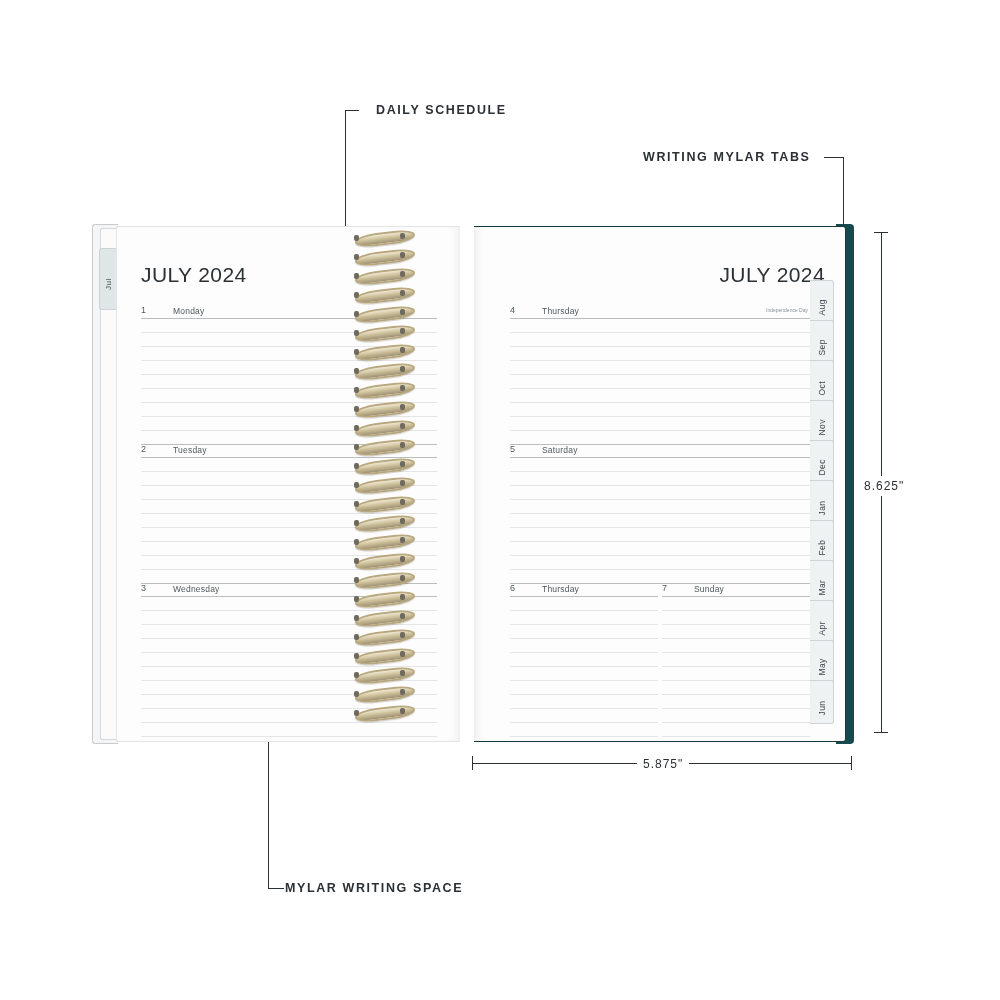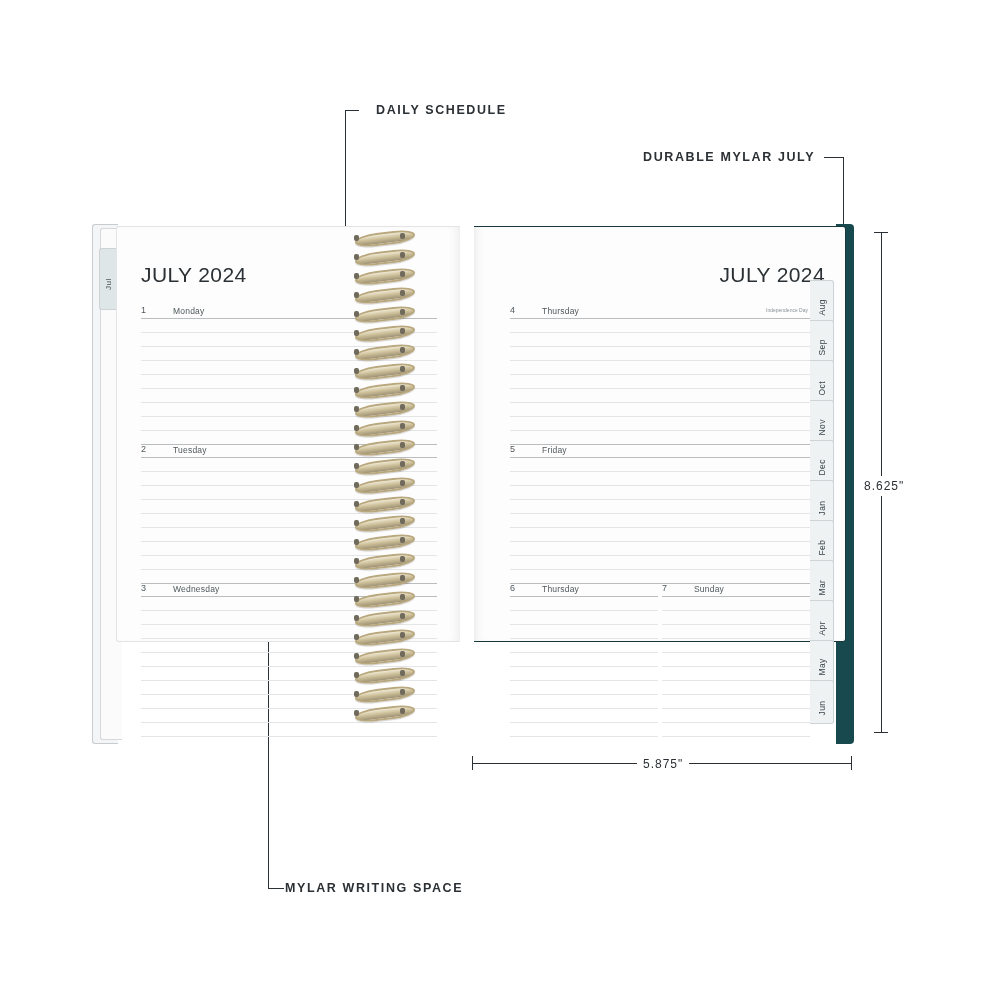--- a/index.html
+++ b/index.html
@@ -83,21 +83,21 @@
     transform: rotate(-90deg);
     font-size: 8px;
     color: #4a5256;
     margin-top: 28px;
     letter-spacing: .5px;
   }
 
   .page {
     position: absolute;
     top: 2px;
-    height: 416px;
+    height: 516px;
     background: #fdfdfd;
     box-sizing: border-box;
   }
   .page-left {
     left: 24px;
     width: 344px;
     border: 1px solid #e2e4e5;
     border-right: none;
     border-radius: 3px 0 0 3px;
     box-shadow: inset -8px 0 14px -10px rgba(0,0,0,.14);
@@ -247,21 +247,21 @@
   }
 </style>
 </head>
 <body>
 
 <div class="callout-label" style="left:376px; top:103px;">DAILY SCHEDULE</div>
 <div class="leader" style="left:345px; top:110px; width:14px; height:1px; background:#2b3034;"></div>
 <div class="leader" style="left:345px; top:110px; width:1px; height:290px; background:#2b3034;"></div>
 <div class="dot" style="left:343px; top:397px;"></div>
 
-<div class="callout-label" style="left:643px; top:150px;">DURABLE MYLAR JULY</div>
+<div class="callout-label" style="left:643px; top:150px;">WRITING MYLAR TABS</div>
 <div class="leader" style="left:824px; top:157px; width:20px; height:1px; background:#2b3034;"></div>
 <div class="leader" style="left:843px; top:157px; width:1px; height:78px; background:#2b3034;"></div>
 
 <div class="callout-label" style="left:285px; top:881px;">MYLAR WRITING SPACE</div>
 <div class="leader" style="left:268px; top:888px; width:16px; height:1px; background:#2b3034;"></div>
 <div class="leader" style="left:268px; top:615px; width:1px; height:274px; background:#2b3034;"></div>
 <div class="dot" style="left:266px; top:613px;"></div>
 
 <div id="planner">
 
@@ -342,21 +342,21 @@
       <div class="rule"></div>
       <div class="rule"></div>
       <div class="rule"></div>
       <div class="rule"></div>
       <div class="rule last"></div>
     </div>
 
     <div class="day-block" style="left:36px; top:216px; width:300px;">
       <div class="day-head">
         <span class="day-num">5</span>
-        <span class="day-name">Friday</span>
+        <span class="day-name">Saturday</span>
       </div>
       <div class="rule"></div>
       <div class="rule"></div>
       <div class="rule"></div>
       <div class="rule"></div>
       <div class="rule"></div>
       <div class="rule"></div>
       <div class="rule"></div>
       <div class="rule"></div>
       <div class="rule last"></div>

